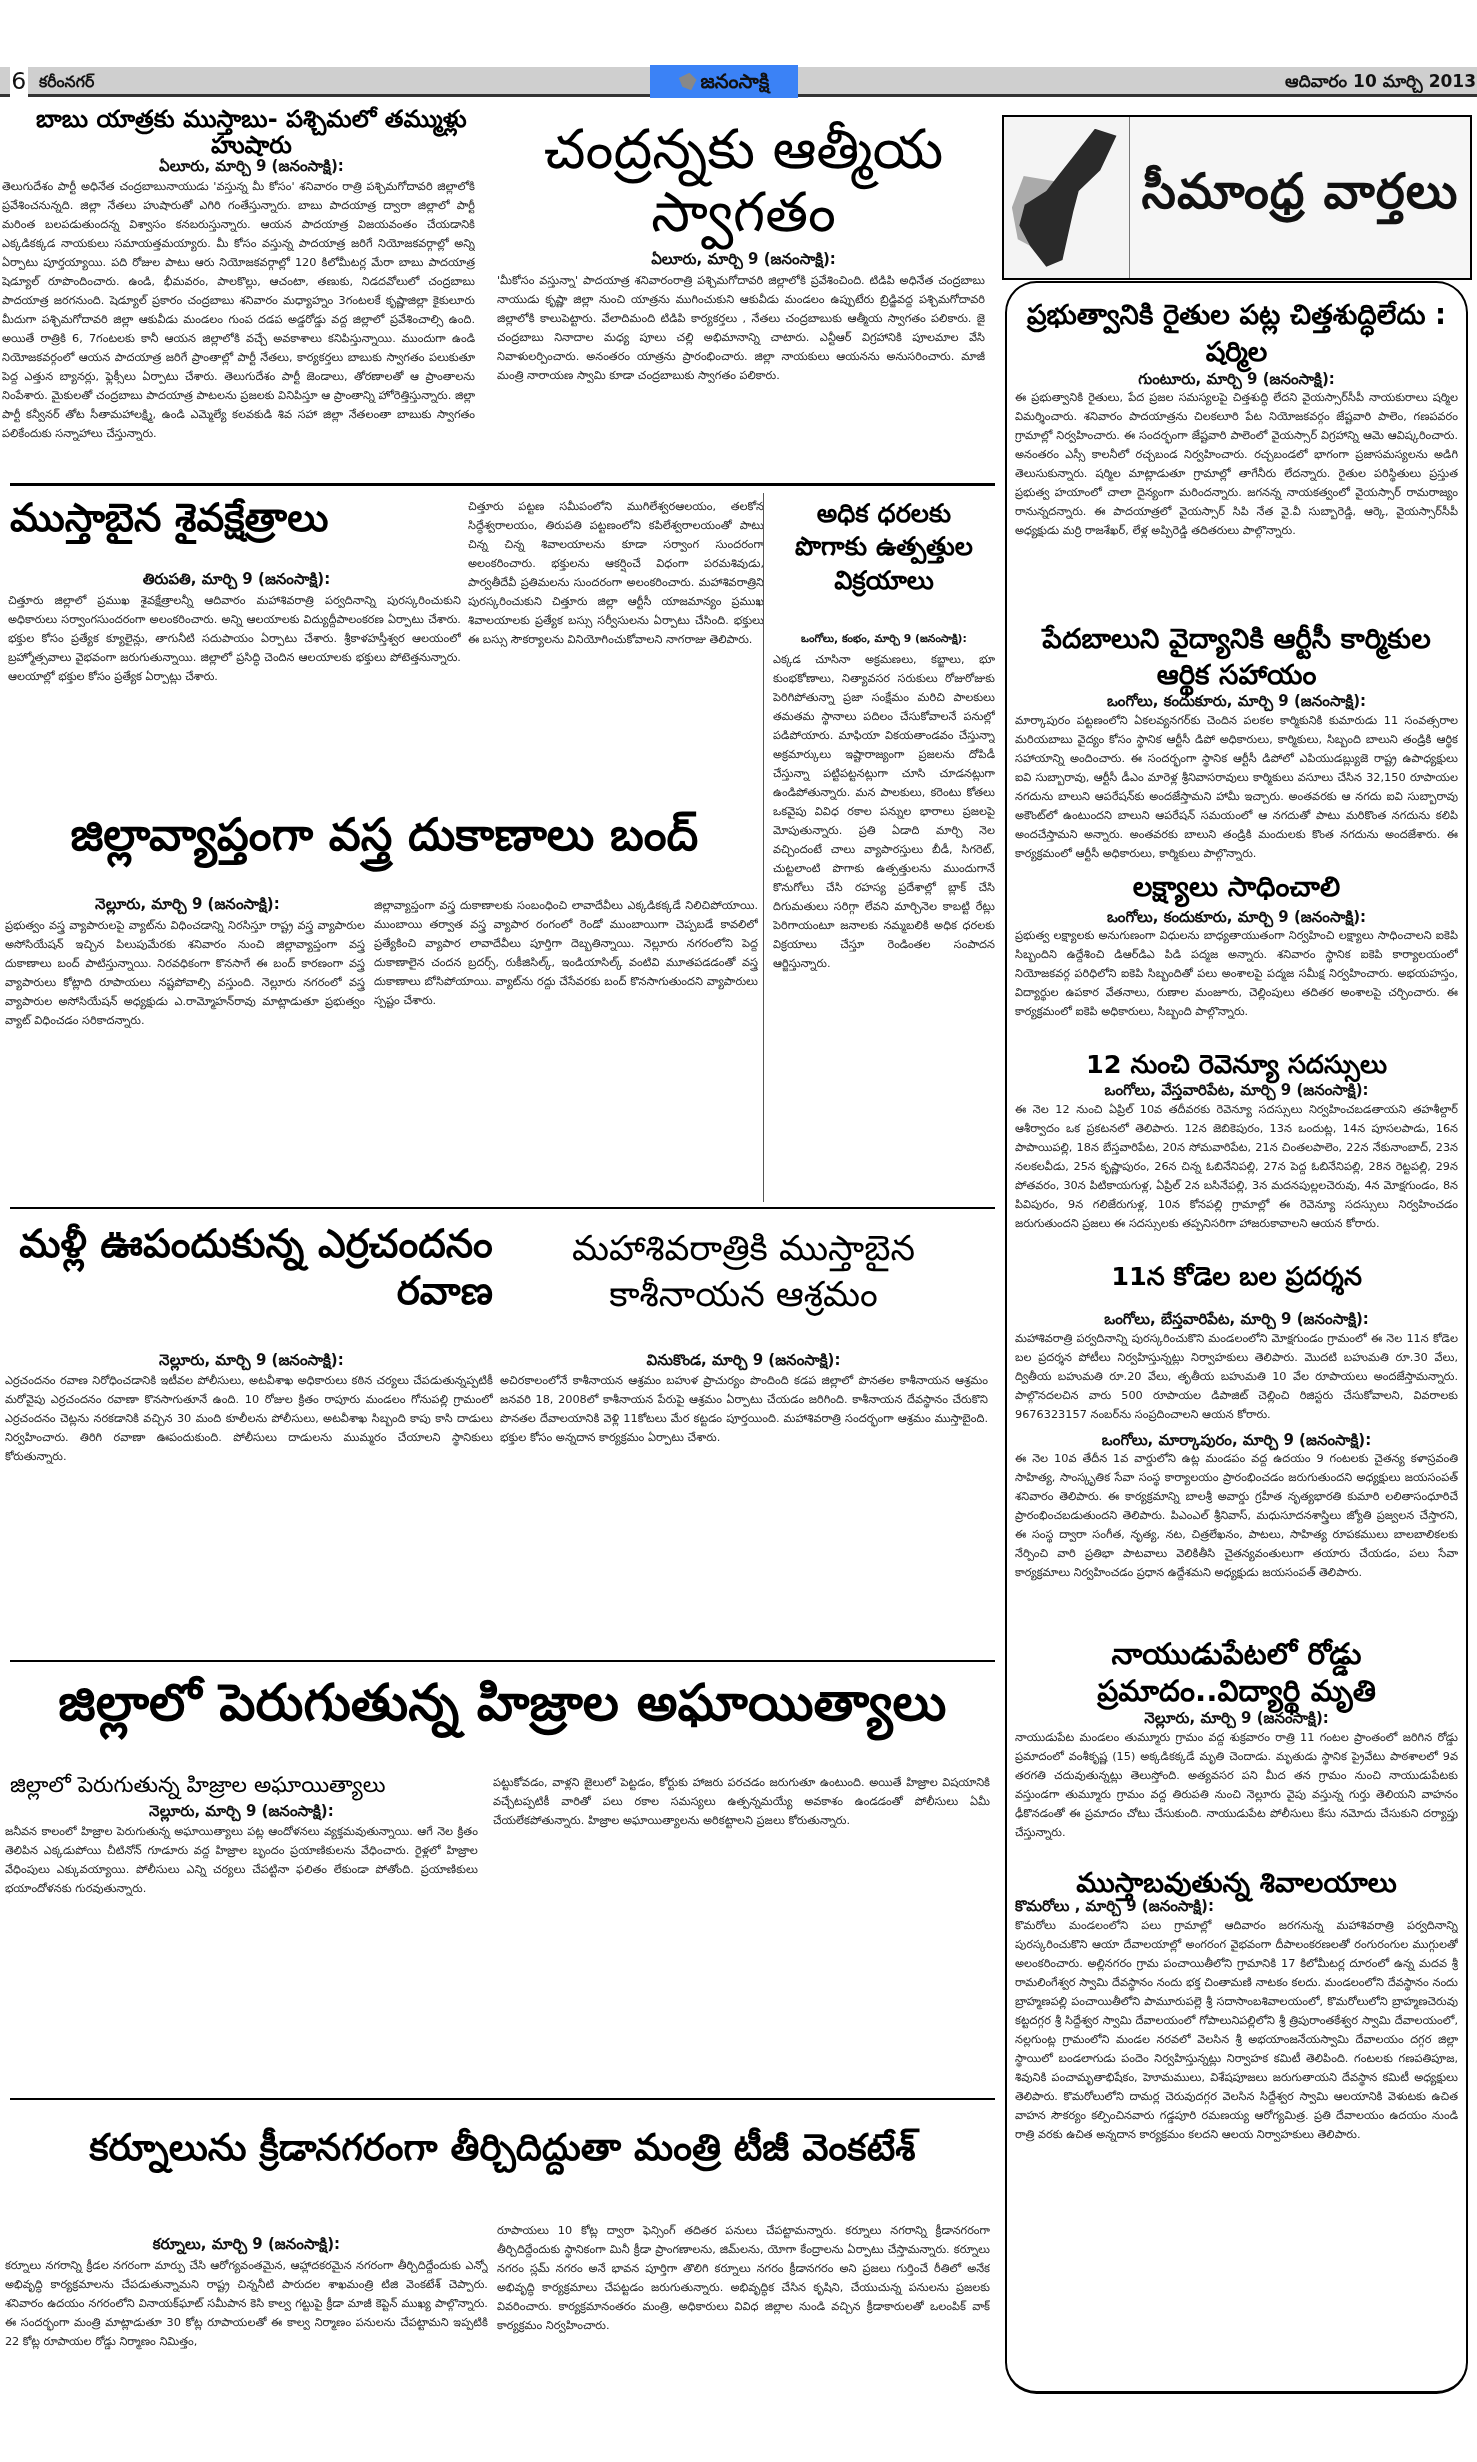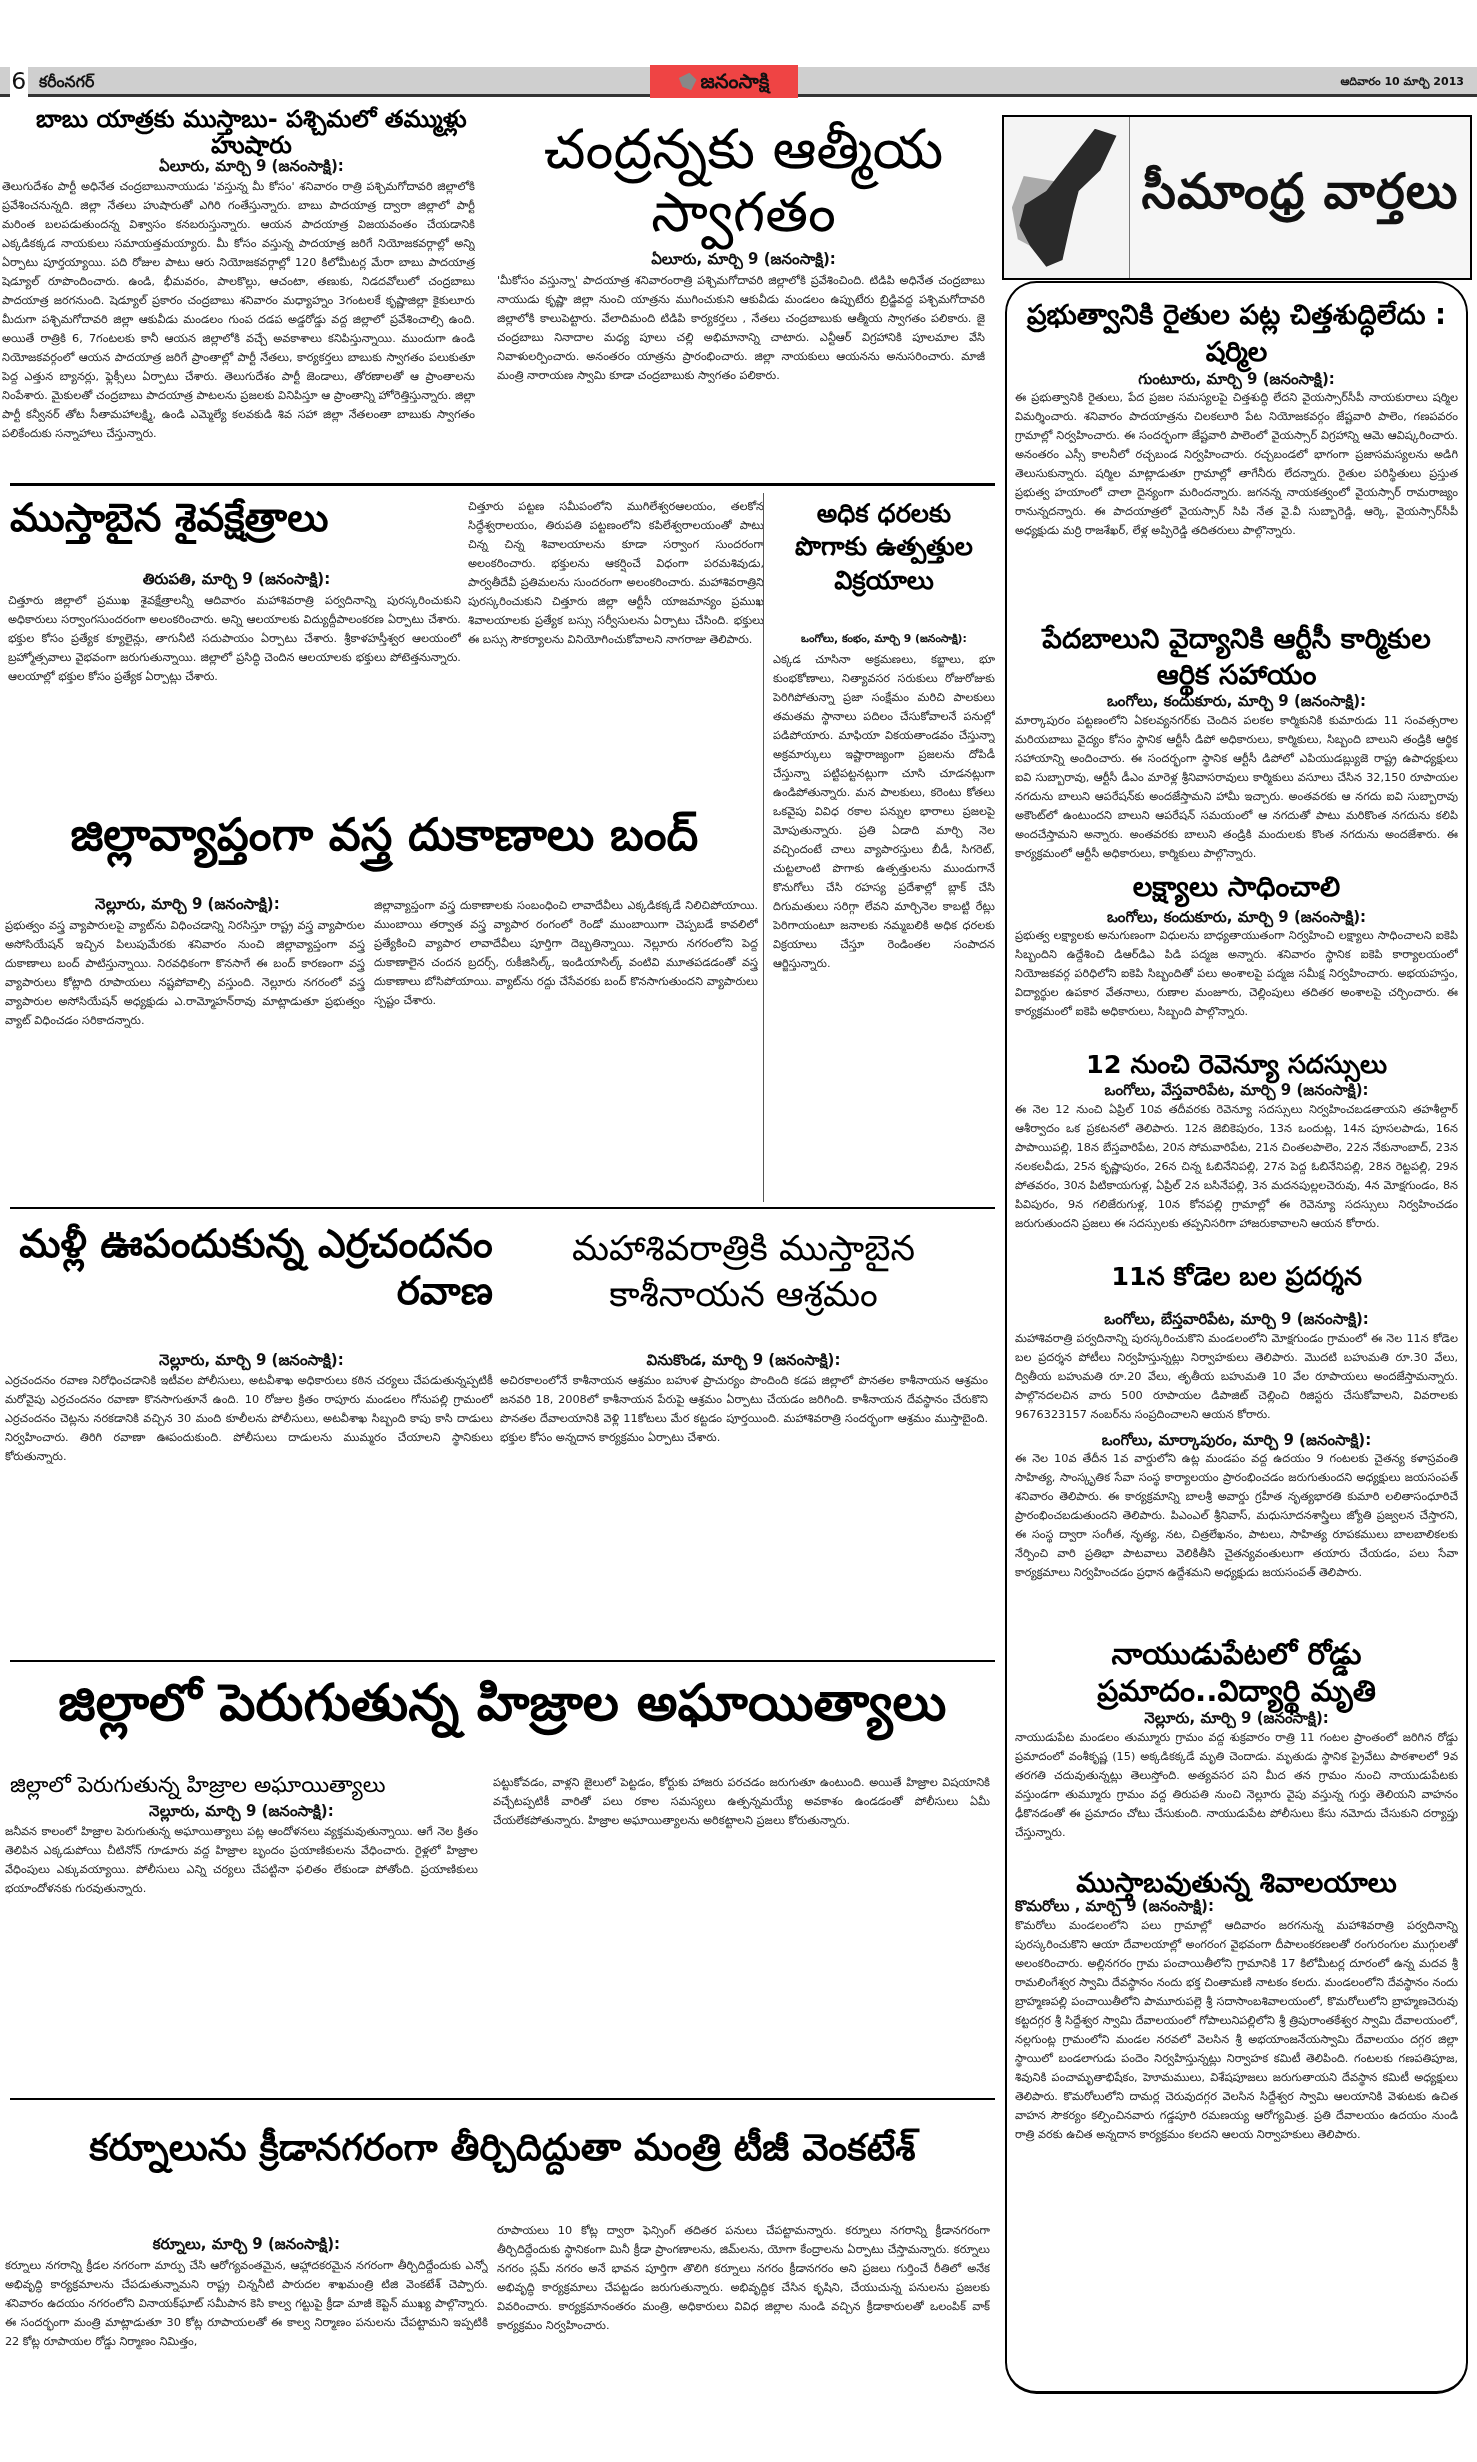--- a/index.html
+++ b/index.html
@@ -2,23 +2,23 @@
 <html><head>
 <meta charset="utf-8">
 <style>
 *{box-sizing:border-box;margin:0;padding:0}
 html,body{width:1478px;height:2463px;background:#fff;overflow:hidden}
 body{font-family:"DejaVu Sans",sans-serif;color:#111;position:relative}
 .abs{position:absolute}
 .hdr{left:0;top:67px;width:1478px;height:29.6px;background:#cfcfcf;border-bottom:3px solid #333}
 .pgno{left:9.9px;top:65px;width:17.7px;height:33px;background:#fff;font-size:23.6px;text-align:center;line-height:33px}
 .section{left:39px;top:69px;font-size:15.8px;font-weight:bold;line-height:25.6px}
-.mast{left:650px;top:65px;width:148px;height:33px;background:#ef4444;text-align:center;font-size:19.7px;font-weight:bold;line-height:33px;display:flex;align-items:center;justify-content:center;gap:3.9px}
+.mast{left:650px;top:65px;width:148px;height:33px;background:#3b82f6;text-align:center;font-size:19.7px;font-weight:bold;line-height:33px;display:flex;align-items:center;justify-content:center;gap:3.9px}
 .mast .logo{width:17.7px;height:17.7px;background:#888;clip-path:polygon(0 30%,60% 0,100% 40%,70% 100%,20% 80%)}
-.date{right:14px;top:69px;font-size:11px;font-weight:bold;line-height:25.6px}
+.date{right:2px;top:69px;font-size:17px;font-weight:bold;line-height:25.6px}
 .hl{font-weight:bold;color:#000;line-height:1.1;text-align:center}
 .hl.black{font-weight:900}
 .dl{font-size:15px;font-weight:bold;text-align:center;line-height:17.7px}
 .body{font-size:11.3px;line-height:19px;text-align:justify;color:#222;overflow:hidden}
 .rule{background:#000}
 .vrule{background:#555;width:1px}
 .rbox{left:1005px;top:281px;width:463px;height:2113px;border:2px solid #000;border-radius:31.5px;border-bottom-width:3.9px}
 .banner{left:1002px;top:115px;width:470px;height:165px;border:2px solid #000;background:#f6f6f6;display:flex}
 .banner .map{width:126px;height:100%;border-right:1px solid #777;position:relative;background:#f4f4f4}
 .banner .map .shape{position:absolute;left:9.9px;top:11.8px;width:108px;height:138px;background:#2a2a2a;clip-path:polygon(75% 0,95% 5%,80% 30%,60% 45%,55% 60%,45% 95%,30% 100%,15% 85%,5% 70%,10% 55%,30% 45%,40% 35%,55% 20%)}

